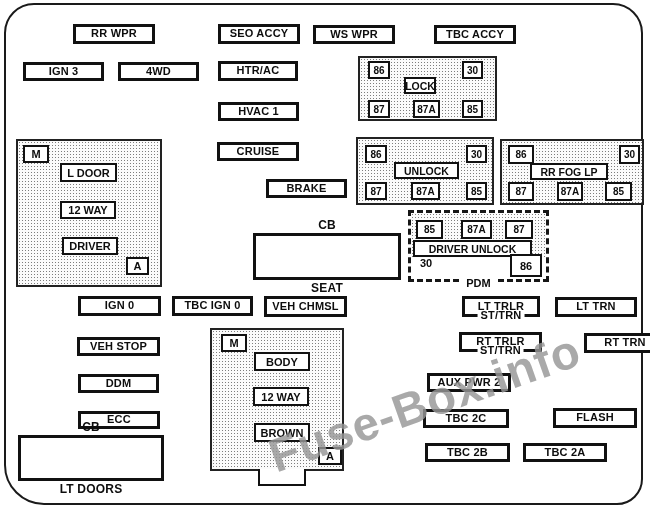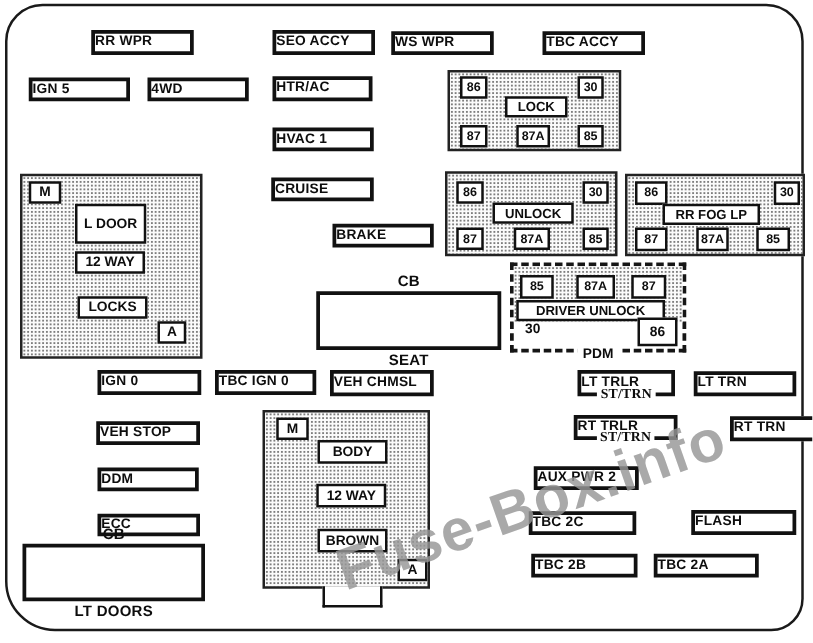--- a/index.html
+++ b/index.html
@@ -7,21 +7,21 @@
     position:relative;width:650px;height:514px;background:#fff;overflow:hidden;
     font-family:"Liberation Sans",sans-serif;color:#0d0d0d;
   }
   .abs{position:absolute;box-sizing:border-box;}
   .outline{
     border:2px solid #1a1a1a;background:transparent;
     border-radius:30px 30px 26px 40px;
   }
   .box{
     position:absolute;box-sizing:border-box;background:#fff;border:3px solid #111;
-    display:flex;align-items:center;justify-content:flex-start;text-align:center;
+    display:flex;align-items:center;justify-content:center;text-align:center;
     font-weight:bold;font-size:11px;line-height:1.05;letter-spacing:0.2px;
   }
   .pin{
     position:absolute;box-sizing:border-box;background:#fff;border:2px solid #111;
     display:flex;align-items:center;justify-content:center;
     font-weight:bold;font-size:10px;
   }
   .lblbox{
     position:absolute;box-sizing:border-box;background:#fff;border:2px solid #111;
     display:flex;align-items:center;justify-content:center;
@@ -30,21 +30,21 @@
   .stipple{
     background-color:#fbfbfb;
     background-image:radial-gradient(circle,#7d7d7d 0.7px,transparent 0.9px);
     background-size:3px 3px;
   }
   .block{position:absolute;box-sizing:border-box;border:2.5px solid #222;}
   .cb{font-size:12px;line-height:1.2;}
   .two{display:flex;flex-direction:column;align-items:center;justify-content:center;gap:48px;}
   .overflow-lbl{
     position:absolute;left:50%;bottom:-8px;transform:translateX(-50%);
-    background:#fff;padding:0 3px;font-weight:bold;font-size:11px;white-space:nowrap;font-family:Liberation Serif, serif;
+    background:#fff;padding:0 3px;font-weight:bold;font-size:11px;white-space:nowrap;
   }
   .pdm{
     border:3px dashed #161616;background:#fff;
   }
   .pdm-caption{
     position:absolute;left:50%;bottom:-10px;transform:translateX(-50%);
     background:#fff;padding:0 5px;font-weight:bold;font-size:11px;
   }
   .watermark{
     position:absolute;left:280px;top:428px;z-index:40;
@@ -72,21 +72,21 @@
       <span>SEO ACCY</span>
     </div>
   <div class="box" style="left:313px;top:25px;width:82px;height:19px;">
       <span>WS WPR</span>
     </div>
   <div class="box" style="left:406px;top:25px;width:82px;height:19px;margin-left:28px;">
       <span>TBC ACCY</span>
     </div>
 
   <div class="box" style="left:23px;top:62px;width:81px;height:19px;">
-      <span>IGN 5</span>
+      <span>IGN 3</span>
     </div>
   <div class="box" style="left:118px;top:62px;width:81px;height:19px;">
       <span>4WD</span>
     </div>
   <div class="box" style="left:218px;top:61px;width:80px;height:20px;">
       <span>HTR/AC</span>
     </div>
   <div class="box" style="left:218px;top:102px;width:81px;height:19px;">
       <span>HVAC 1</span>
     </div>
@@ -97,21 +97,21 @@
       <span>BRAKE</span>
     </div>
 
   <div class="block stipple" style="left:358px;top:56px;width:139px;height:65px;"></div>
   <div class="pin" style="left:368px;top:61px;width:22px;height:18px;">
       <span>86</span>
     </div>
   <div class="pin" style="left:462px;top:61px;width:21px;height:18px;">
       <span>30</span>
     </div>
-  <div class="lblbox" style="left:404px;top:77px;width:50px;height:17px;">
+  <div class="lblbox" style="left:404px;top:77px;width:32px;height:17px;">
       <span>LOCK</span>
     </div>
   <div class="pin" style="left:368px;top:100px;width:22px;height:18px;">
       <span>87</span>
     </div>
   <div class="pin" style="left:413px;top:100px;width:27px;height:18px;">
       <span>87A</span>
     </div>
   <div class="pin" style="left:462px;top:100px;width:21px;height:18px;">
       <span>85</span>
@@ -175,28 +175,28 @@
     </div>
   <div class="abs" style="left:420px;top:257px;font-weight:bold;font-size:11px;"><span>30</span></div>
   <div class="pin" style="left:510px;top:254px;width:32px;height:23px;font-size:11px;">
       <span>86</span>
     </div>
 
   <div class="block stipple" style="left:16px;top:139px;width:146px;height:148px;"></div>
   <div class="pin" style="left:23px;top:145px;width:26px;height:18px;font-size:11px;">
       <span>M</span>
     </div>
-  <div class="lblbox" style="left:60px;top:163px;width:57px;height:32px;font-size:11px;">
+  <div class="lblbox" style="left:60px;top:163px;width:57px;height:19px;font-size:11px;">
       <span>L DOOR</span>
     </div>
   <div class="lblbox" style="left:60px;top:201px;width:56px;height:18px;font-size:11px;">
       <span>12 WAY</span>
     </div>
   <div class="lblbox" style="left:62px;top:237px;width:56px;height:18px;font-size:11px;">
-      <span>LOCKS</span>
+      <span>DRIVER</span>
     </div>
   <div class="pin" style="left:126px;top:257px;width:23px;height:18px;font-size:11px;">
       <span>A</span>
     </div>
 
   <div class="box cb two" style="left:253px;top:233px;width:148px;height:47px;">
     <span>CB</span>
     <span>SEAT</span>
   </div>
 

